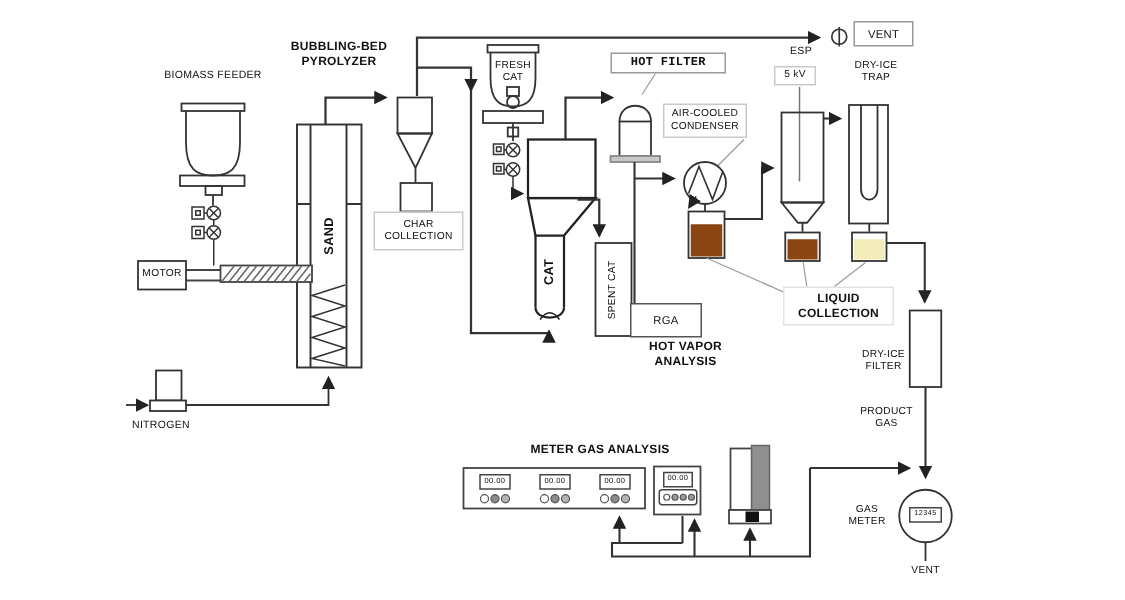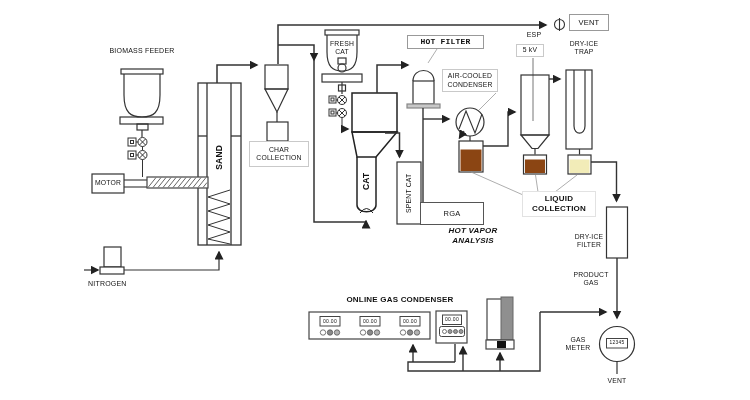--- a/index.html
+++ b/index.html
@@ -265,20 +265,22 @@
   <g>
     <rect x="487" y="299" width="15" height="41" fill="#fff" stroke="#444" stroke-width="1.2"></rect>
     <rect x="501" y="297" width="12" height="43" fill="#8f8f8f" stroke="#666" stroke-width="1"></rect>
     <rect x="486" y="340" width="28" height="9" fill="#fff" stroke="#444" stroke-width="1.2"></rect>
     <rect x="497" y="341" width="9" height="7" fill="#111"></rect>
   </g>
 </svg>
 
 <div class="lbl" style="left:100px;top:47px;width:84px;">BIOMASS FEEDER</div>
 
+<div class="lbl b8" style="left:180px;top:26px;width:92px;">BUBBLING-BED
+PYROLYZER</div>
 
 <div class="lbl s65" style="left:92px;top:179px;width:32px;">MOTOR</div>
 
 <div class="lbl" style="left:88px;top:280px;width:60px;text-align:left;">NITROGEN</div>
 
 <div class="lbl b85 rot" style="left:199px;top:152px;width:40px;">SAND</div>
 
 <div class="lbl s65 boxed" style="left:249px;top:141px;width:60px;height:26px;border-color:#c9c9c9;">CHAR
 COLLECTION</div>
 
@@ -288,44 +290,44 @@
 <div class="lbl b85 rot" style="left:346px;top:176px;width:40px;">CAT</div>
 
 <div class="lbl s65 rot" style="left:381px;top:189px;width:56px;">SPENT CAT</div>
 
 
 <div class="lbl b8 boxed" style="left:407px;top:35px;width:77px;height:14px;border-color:#999;font-family:Liberation Mono, monospace;">HOT FILTER</div>
 
 <div class="lbl s65 boxed" style="left:442px;top:69px;width:56px;height:23px;border-color:#c9c9c9;">AIR-COOLED
 CONDENSER</div>
 
-<div class="lbl boxed" style="left:420px;top:202px;width:64px;height:23px;border-color:#555;font-size:7.5px;">RGA</div>
-
-<div class="lbl b8" style="left:440px;top:226px;width:66px;font-style:italic;">HOT VAPOR
+<div class="lbl boxed" style="left:420px;top:202px;width:48px;height:23px;border-color:#555;font-size:7.5px;">RGA</div>
+
+<div class="lbl b8" style="left:424px;top:226px;width:66px;">HOT VAPOR
 ANALYSIS</div>
 
 <div class="lbl b8 boxed" style="left:502px;top:191px;width:74px;height:26px;border-color:#e2e2e2;margin-left:20px;">LIQUID
 COLLECTION</div>
 
 <div class="lbl" style="left:520px;top:31px;width:28px;">ESP</div>
 
 <div class="lbl s65 boxed" style="left:516px;top:44px;width:28px;height:13px;border-color:#c9c9c9;">5 kV</div>
 
 <div class="lbl s65" style="left:560px;top:40px;width:48px;">DRY-ICE
 TRAP</div>
 
 <div class="lbl boxed" style="left:569px;top:14px;width:40px;height:17px;border-color:#999;font-size:7.5px;">VENT</div>
 
 <div class="lbl s65" style="left:566px;top:233px;width:46px;">DRY-ICE
 FILTER</div>
 
 <div class="lbl s65" style="left:568px;top:271px;width:46px;">PRODUCT
 GAS</div>
 
-<div class="lbl b8" style="left:330px;top:295px;width:140px;">ONLINE GAS CONDENSER</div>
+<div class="lbl b8" style="left:330px;top:295px;width:140px;">METER GAS ANALYSIS</div>
 
 <div class="disp" style="left:320px;top:316.5px;width:20px;height:9.5px;">00.00</div>
 <div class="disp" style="left:360px;top:316.5px;width:20px;height:9.5px;">00.00</div>
 <div class="disp" style="left:400px;top:316.5px;width:20px;height:9.5px;">00.00</div>
 <div class="disp" style="left:442.5px;top:315px;width:19px;height:9.5px;">00.00</div>
 
 <div class="lbl s65" style="left:556px;top:336px;width:44px;">GAS
 METER</div>
 
 <div class="disp" style="left:606.5px;top:338.5px;width:21px;height:9.5px;font-size:4.8px;">12345</div>

